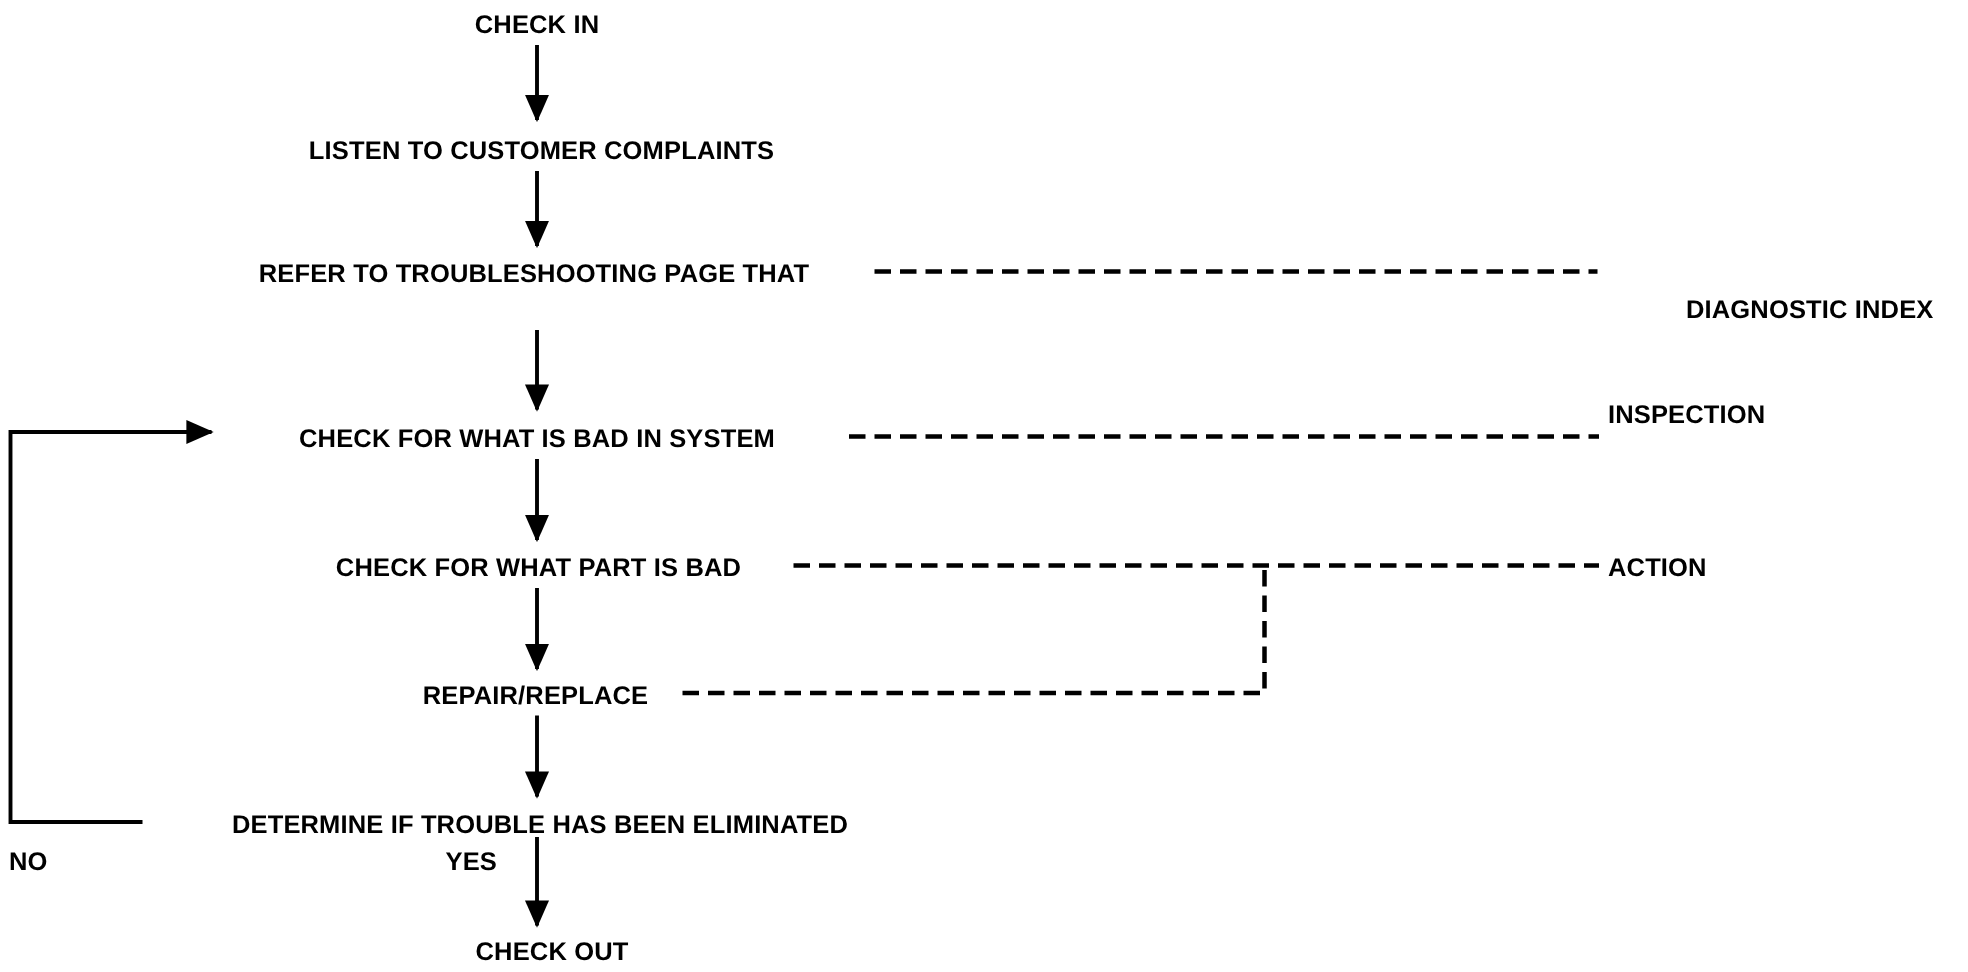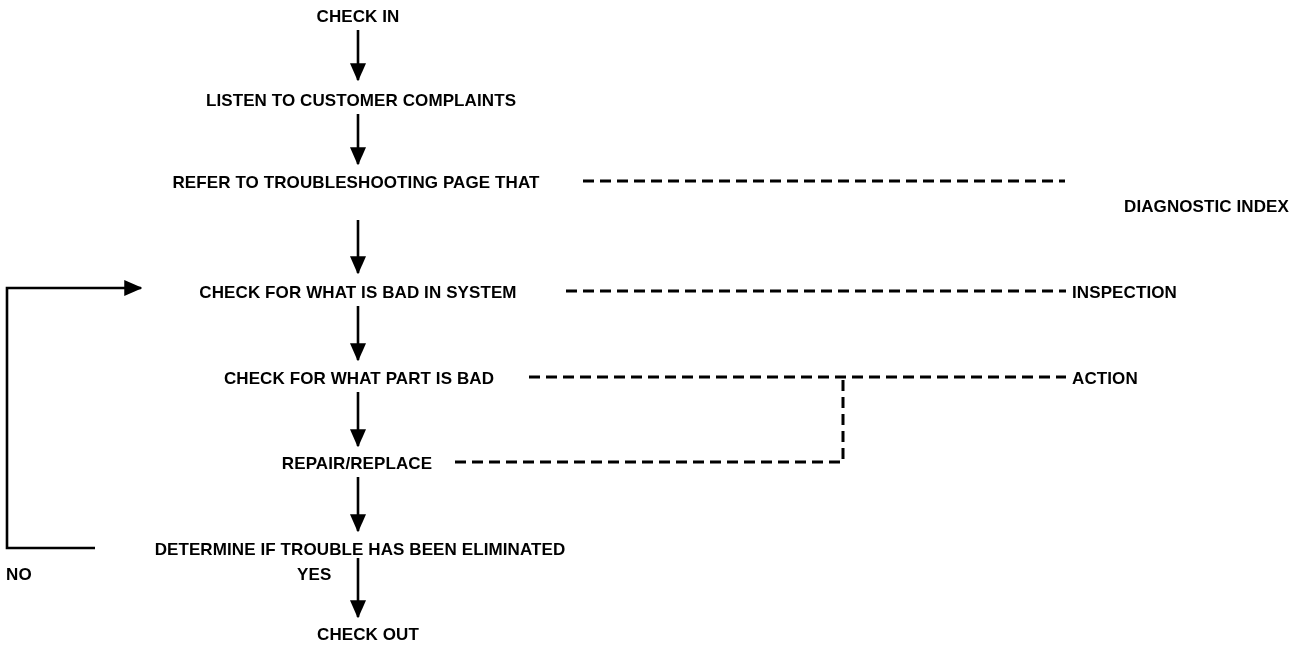--- a/index.html
+++ b/index.html
@@ -62,19 +62,19 @@
 
   <div class="lbl ctr" style="left:358px;top:283px;">CHECK FOR WHAT IS BAD IN SYSTEM</div>
 
   <div class="lbl ctr" style="left:357px;top:454px;">REPAIR/REPLACE</div>
 
   <div class="lbl ctr" style="left:360px;top:540px;">DETERMINE IF TROUBLE HAS BEEN ELIMINATED</div>
 
   <div class="lbl ctr" style="left:368px;top:625px;">CHECK OUT</div>
 
   <div class="lbl" style="left:1124px;top:173px;margin-top:24px;">DIAGNOSTIC INDEX</div>
-  <div class="lbl" style="left:1072px;top:283px;">INSPECTION</div>
+  <div class="lbl" style="left:1072px;top:267px;">INSPECTION</div>
   <div class="lbl" style="left:1072px;top:369px;">ACTION</div>
 
   <div class="lbl" style="left:6px;top:565px;">NO</div>
   <div class="lbl" style="left:297px;top:565px;">YES</div>
 
 </div>
 
 </body></html>

